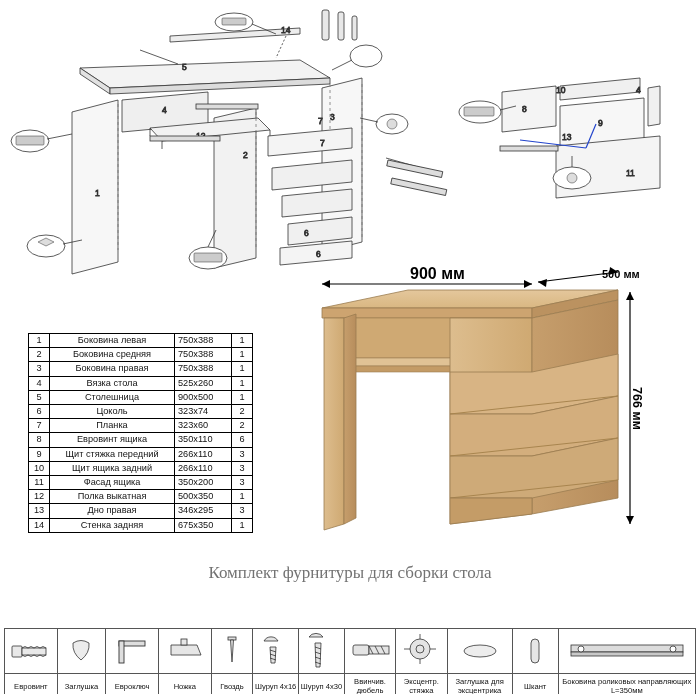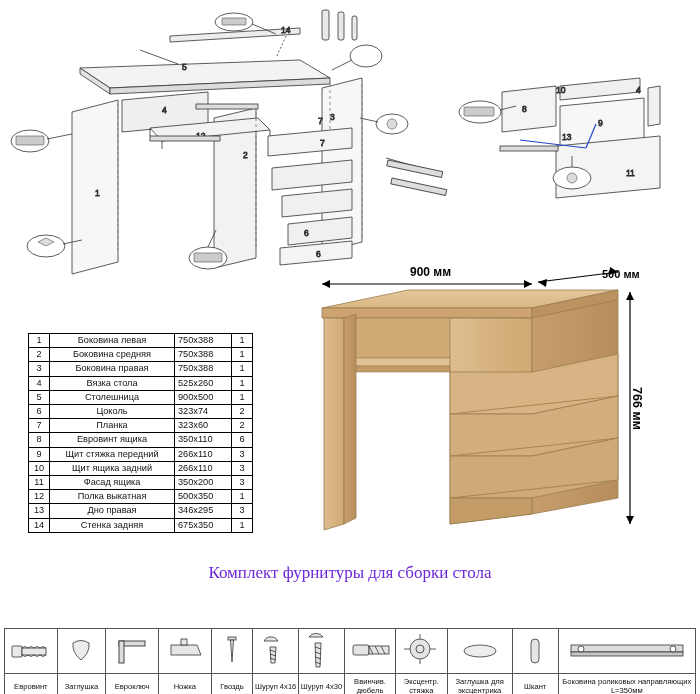--- a/index.html
+++ b/index.html
@@ -25,34 +25,34 @@
   }
   .pt-num{width:14px;text-align:center;}
   .pt-name{width:118px;text-align:center;}
   .pt-size{width:50px;}
   .pt-qty{width:14px;text-align:center;}
 
   
   .photo-wrap{position:absolute;left:300px;top:262px;width:370px;height:290px;}
   .photo-wrap svg{position:absolute;left:0;top:0;}
   .dim-label{
-    position:absolute;font-weight:bold;font-size:12px;color:#000;
+    position:absolute;font-weight:bold;font-size:16px;color:#000;
     font-family:"Liberation Sans", sans-serif;
   }
   .dim-900{left:110px;top:3px;}
   .dim-500{left:272px;top:6px;font-size:11px;padding-left:30px;}
   .dim-766{
     left:330px;top:125px;writing-mode:vertical-rl;text-orientation:mixed;
     font-size:12.5px;
   }
 
   
   .hw-title{
     position:absolute;left:0;top:563px;width:700px;text-align:center;
-    font-family:"Liberation Serif", serif;font-size:17px;color:#6d28d9;
+    font-family:"Liberation Serif", serif;font-size:17px;color:#737373;
   }
 
   
   .hw-table{
     position:absolute;left:4px;top:588px;width:692px;
     border-collapse:collapse;table-layout:fixed;margin-top:40px;
   }
   .hw-table td{border:1px solid #555;padding:0;text-align:center;vertical-align:middle;}
   .hw-icon{height:44px;}
   .hw-name{height:26px;font-size:7.6px;line-height:8.6px;padding:1px 1px;}

